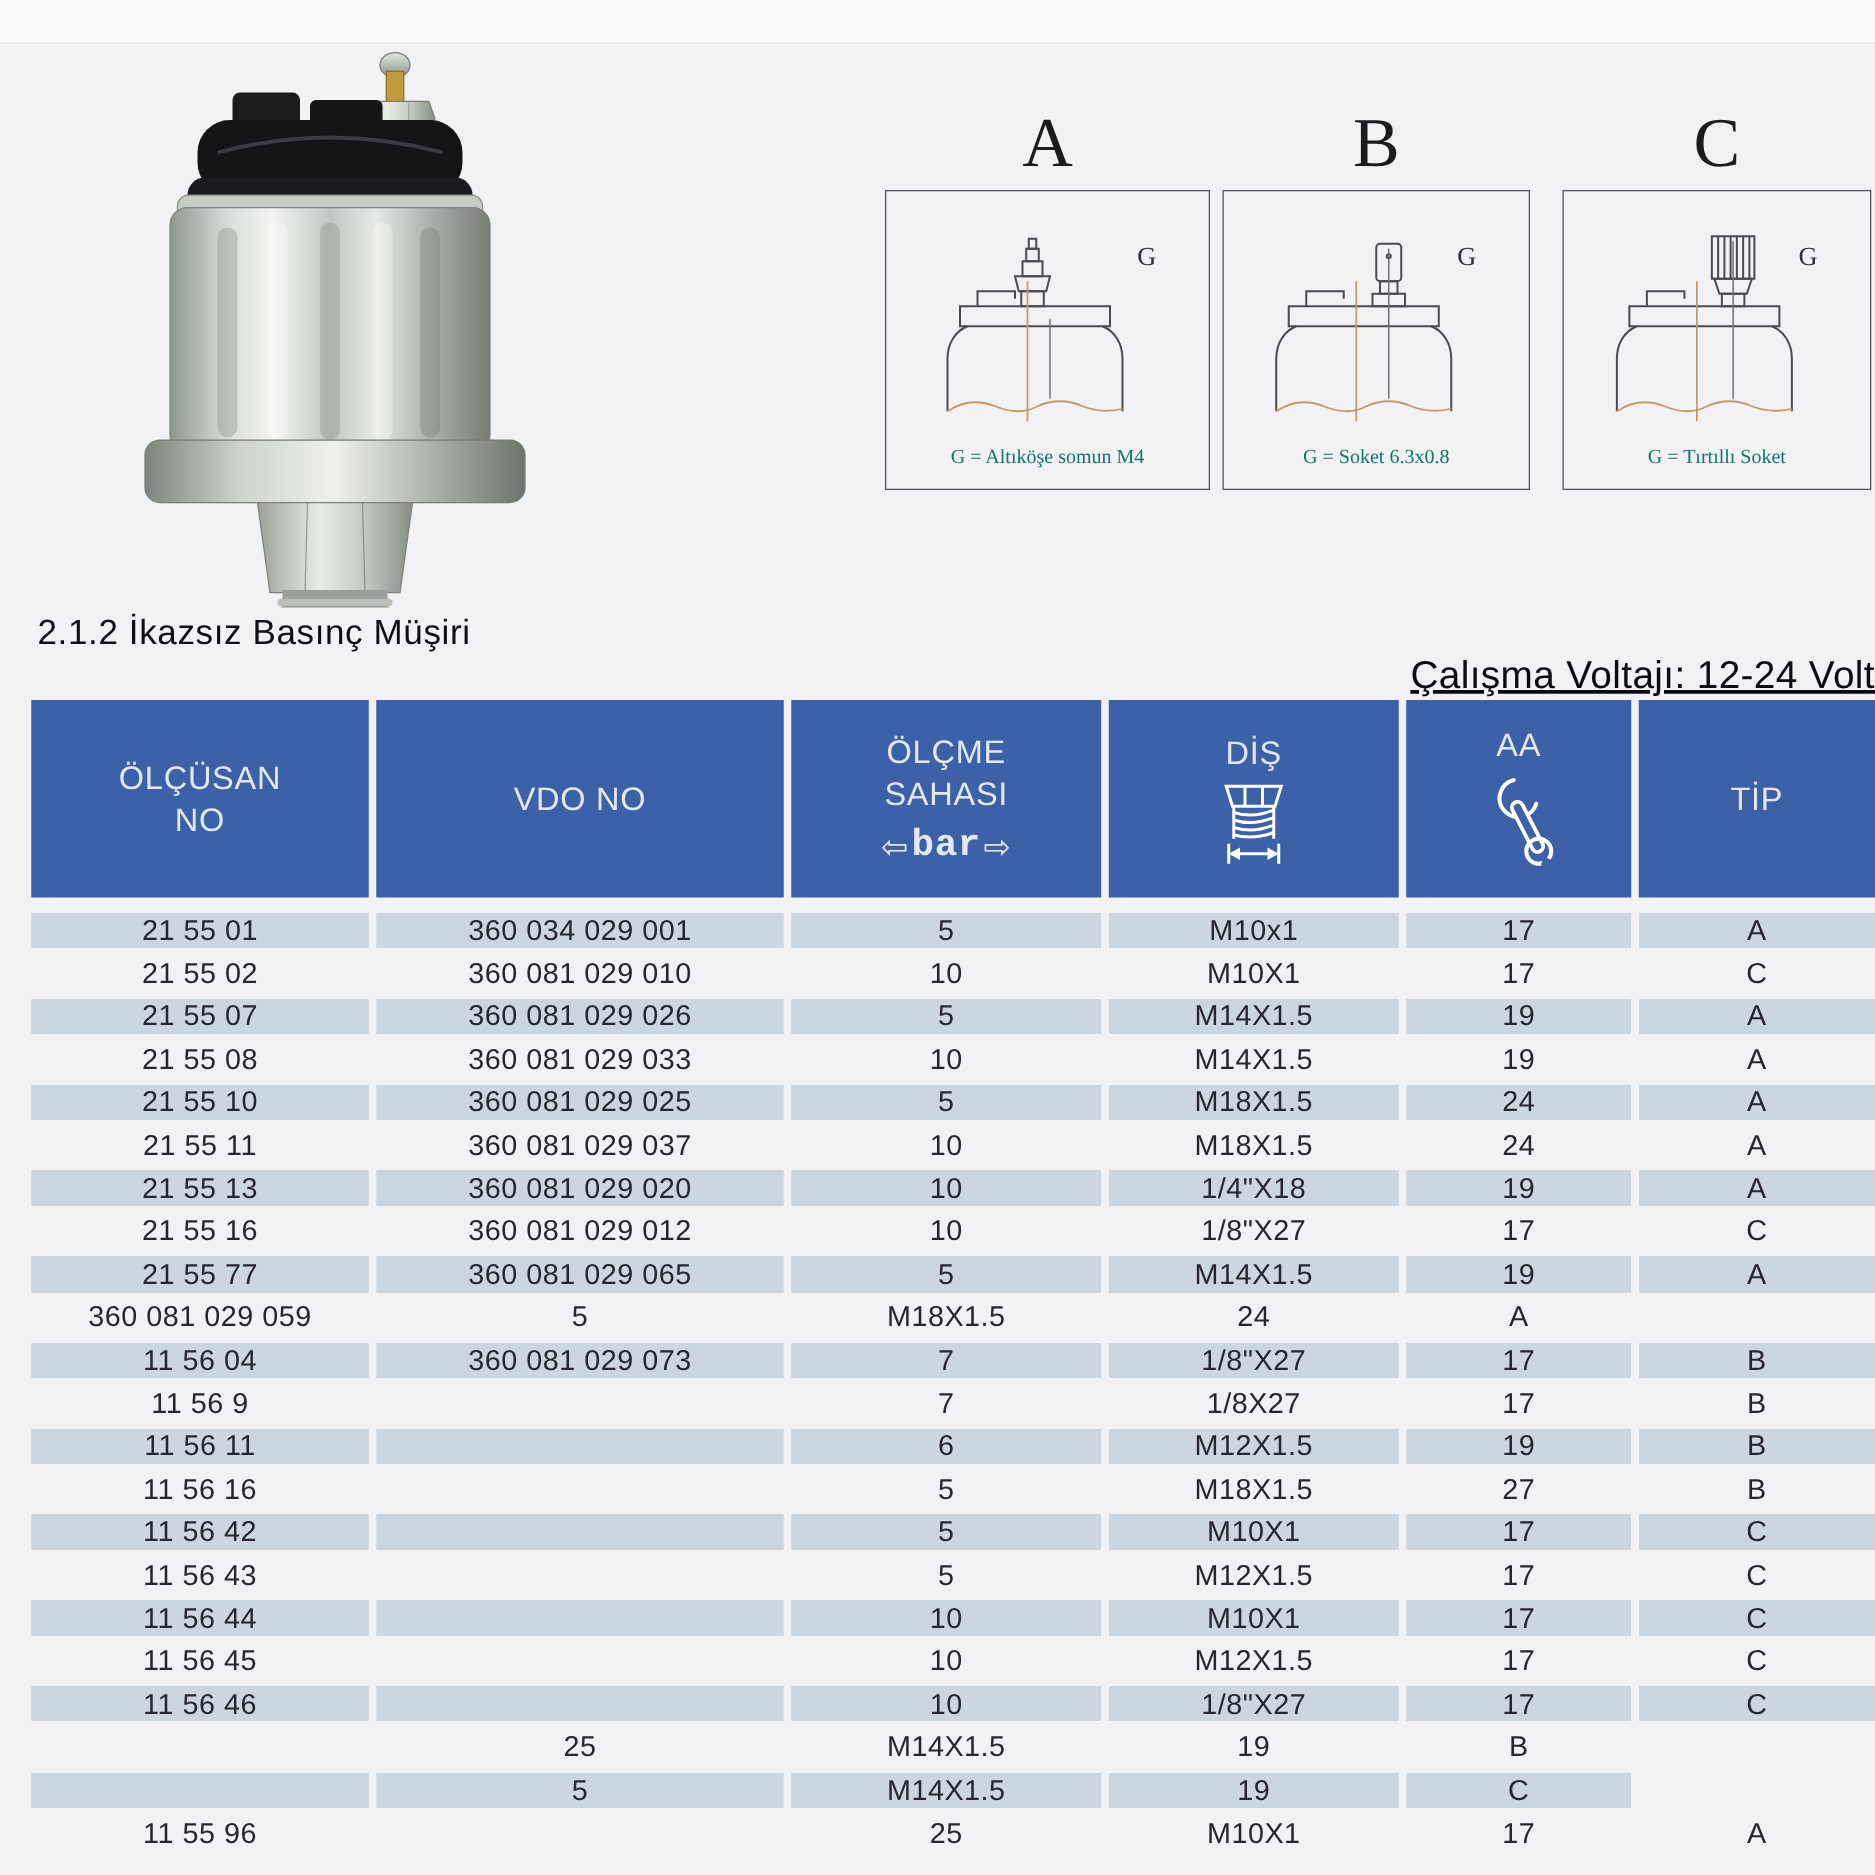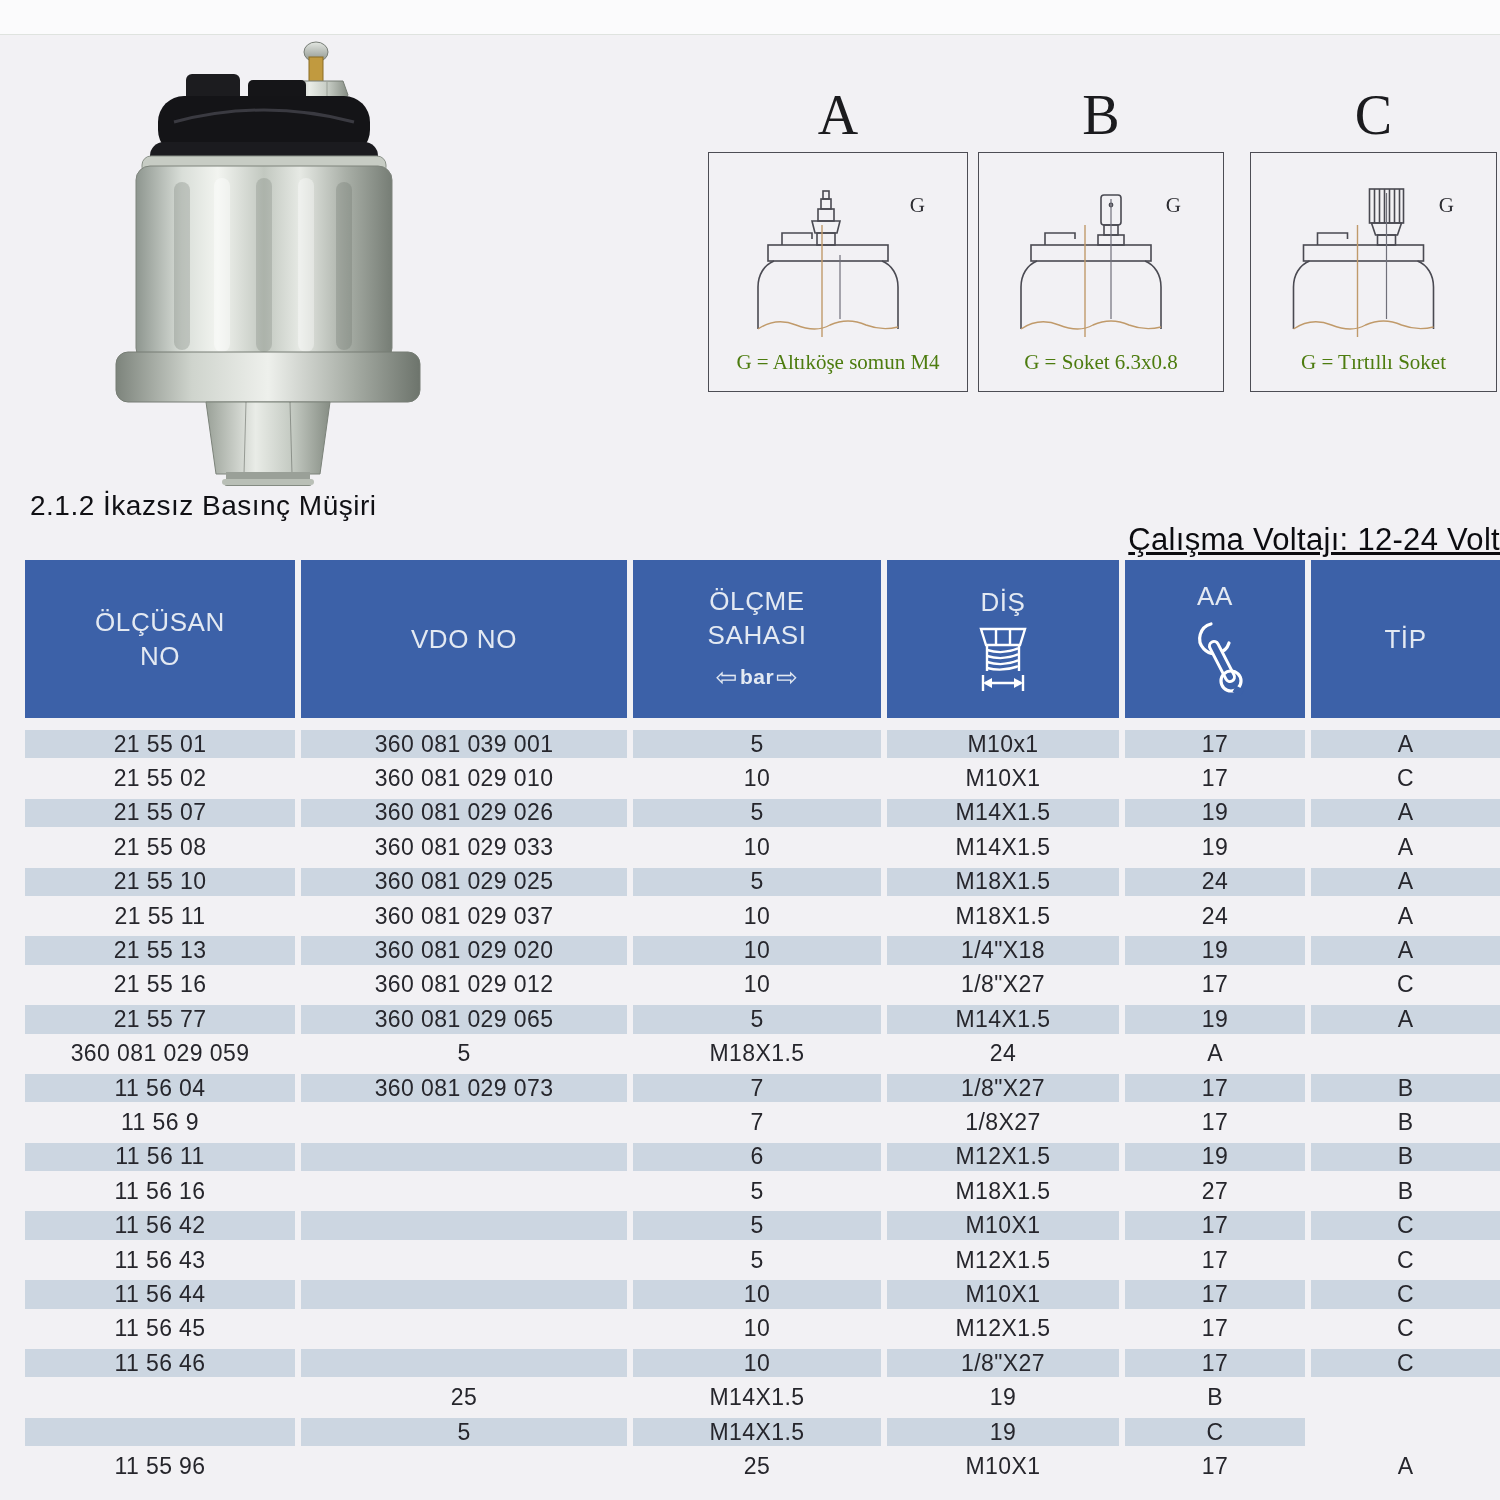--- a/index.html
+++ b/index.html
@@ -13,35 +13,35 @@
 
   
   .diagram-col{position:absolute;top:84px;display:flex;flex-direction:column;align-items:center;}
   .dg-letter{font-family:"Liberation Serif",serif;font-size:56px;color:#1b1b1e;height:68px;
         line-height:62px;}
   .dg-box{position:relative;border:1.6px solid #4d4d54;background:transparent;height:240px;width:100%;
         box-sizing:border-box;}
   .dg-art{position:absolute;left:0;top:6px;width:100%;height:200px;}
   .dg-g{position:absolute;top:40px;right:42px;font-family:"Liberation Serif",serif;font-size:21px;color:#2e2e33;}
   .dg-caption{position:absolute;left:0;right:0;bottom:16px;text-align:center;
-        font-family:"Liberation Serif",serif;font-size:21px;color:#4d7c0f;}
+        font-family:"Liberation Serif",serif;font-size:16px;color:#0f766e;}
 
   .heading{position:absolute;left:30px;top:490px;font-size:28px;color:#101014;letter-spacing:.5px;}
   .voltage{position:absolute;right:0px;top:522px;font-size:31px;font-weight:500;color:#0c0c10;
         letter-spacing:.3px;text-decoration:underline;}
 
   
   .grid{display:grid;grid-template-columns:270px 326px 248px 232px 180px minmax(0,1fr);column-gap:6px;}
   .thead{position:absolute;left:25px;top:560px;width:1475px;height:158px;}
   .hcell{background:#3c61a8;color:#e3e9f2;display:flex;flex-direction:column;align-items:center;
         justify-content:center;font-size:26px;letter-spacing:.6px;line-height:34px;}
   .hline{display:block;}
   .bar-row{display:flex;align-items:center;gap:2px;margin-top:8px;font-size:24px;}
   .bar-row .arrow{font-size:26px;font-weight:400;}
-  .bar-row .bar-word{font-weight:700;font-size:21px;letter-spacing:.5px;}
+  .bar-row .bar-word{font-weight:700;font-size:30px;letter-spacing:.5px;font-family:Liberation Mono, monospace;}
   .icon-svg{margin-top:6px;}
 
   .tbody{position:absolute;left:25px;top:727px;width:1475px;}
   .trow{height:34.4px;}
   .tcell{display:flex;align-items:center;justify-content:center;font-size:23px;color:#26262c;
         letter-spacing:.4px;white-space:nowrap;}
   .trow.shaded .tcell{background:#ccd6e1;background-clip:content-box;padding-top:3px;padding-bottom:3px;
         box-sizing:border-box;}
 
   
@@ -248,21 +248,21 @@
       </svg>
     </div>
     <div class="hcell">
       <span class="hline">TİP</span>
     </div>
   </div>
 
   <div class="tbody">
       <div class="trow grid shaded">
         <div class="tcell">21 55 01</div>
-        <div class="tcell">360 081 039 001</div>
+        <div class="tcell">360 034 029 001</div>
         <div class="tcell">5</div>
         <div class="tcell">M10x1</div>
         <div class="tcell">17</div>
         <div class="tcell">A</div>
       </div>
       <div class="trow grid">
         <div class="tcell">21 55 02</div>
         <div class="tcell">360 081 029 010</div>
         <div class="tcell">10</div>
         <div class="tcell">M10X1</div>

